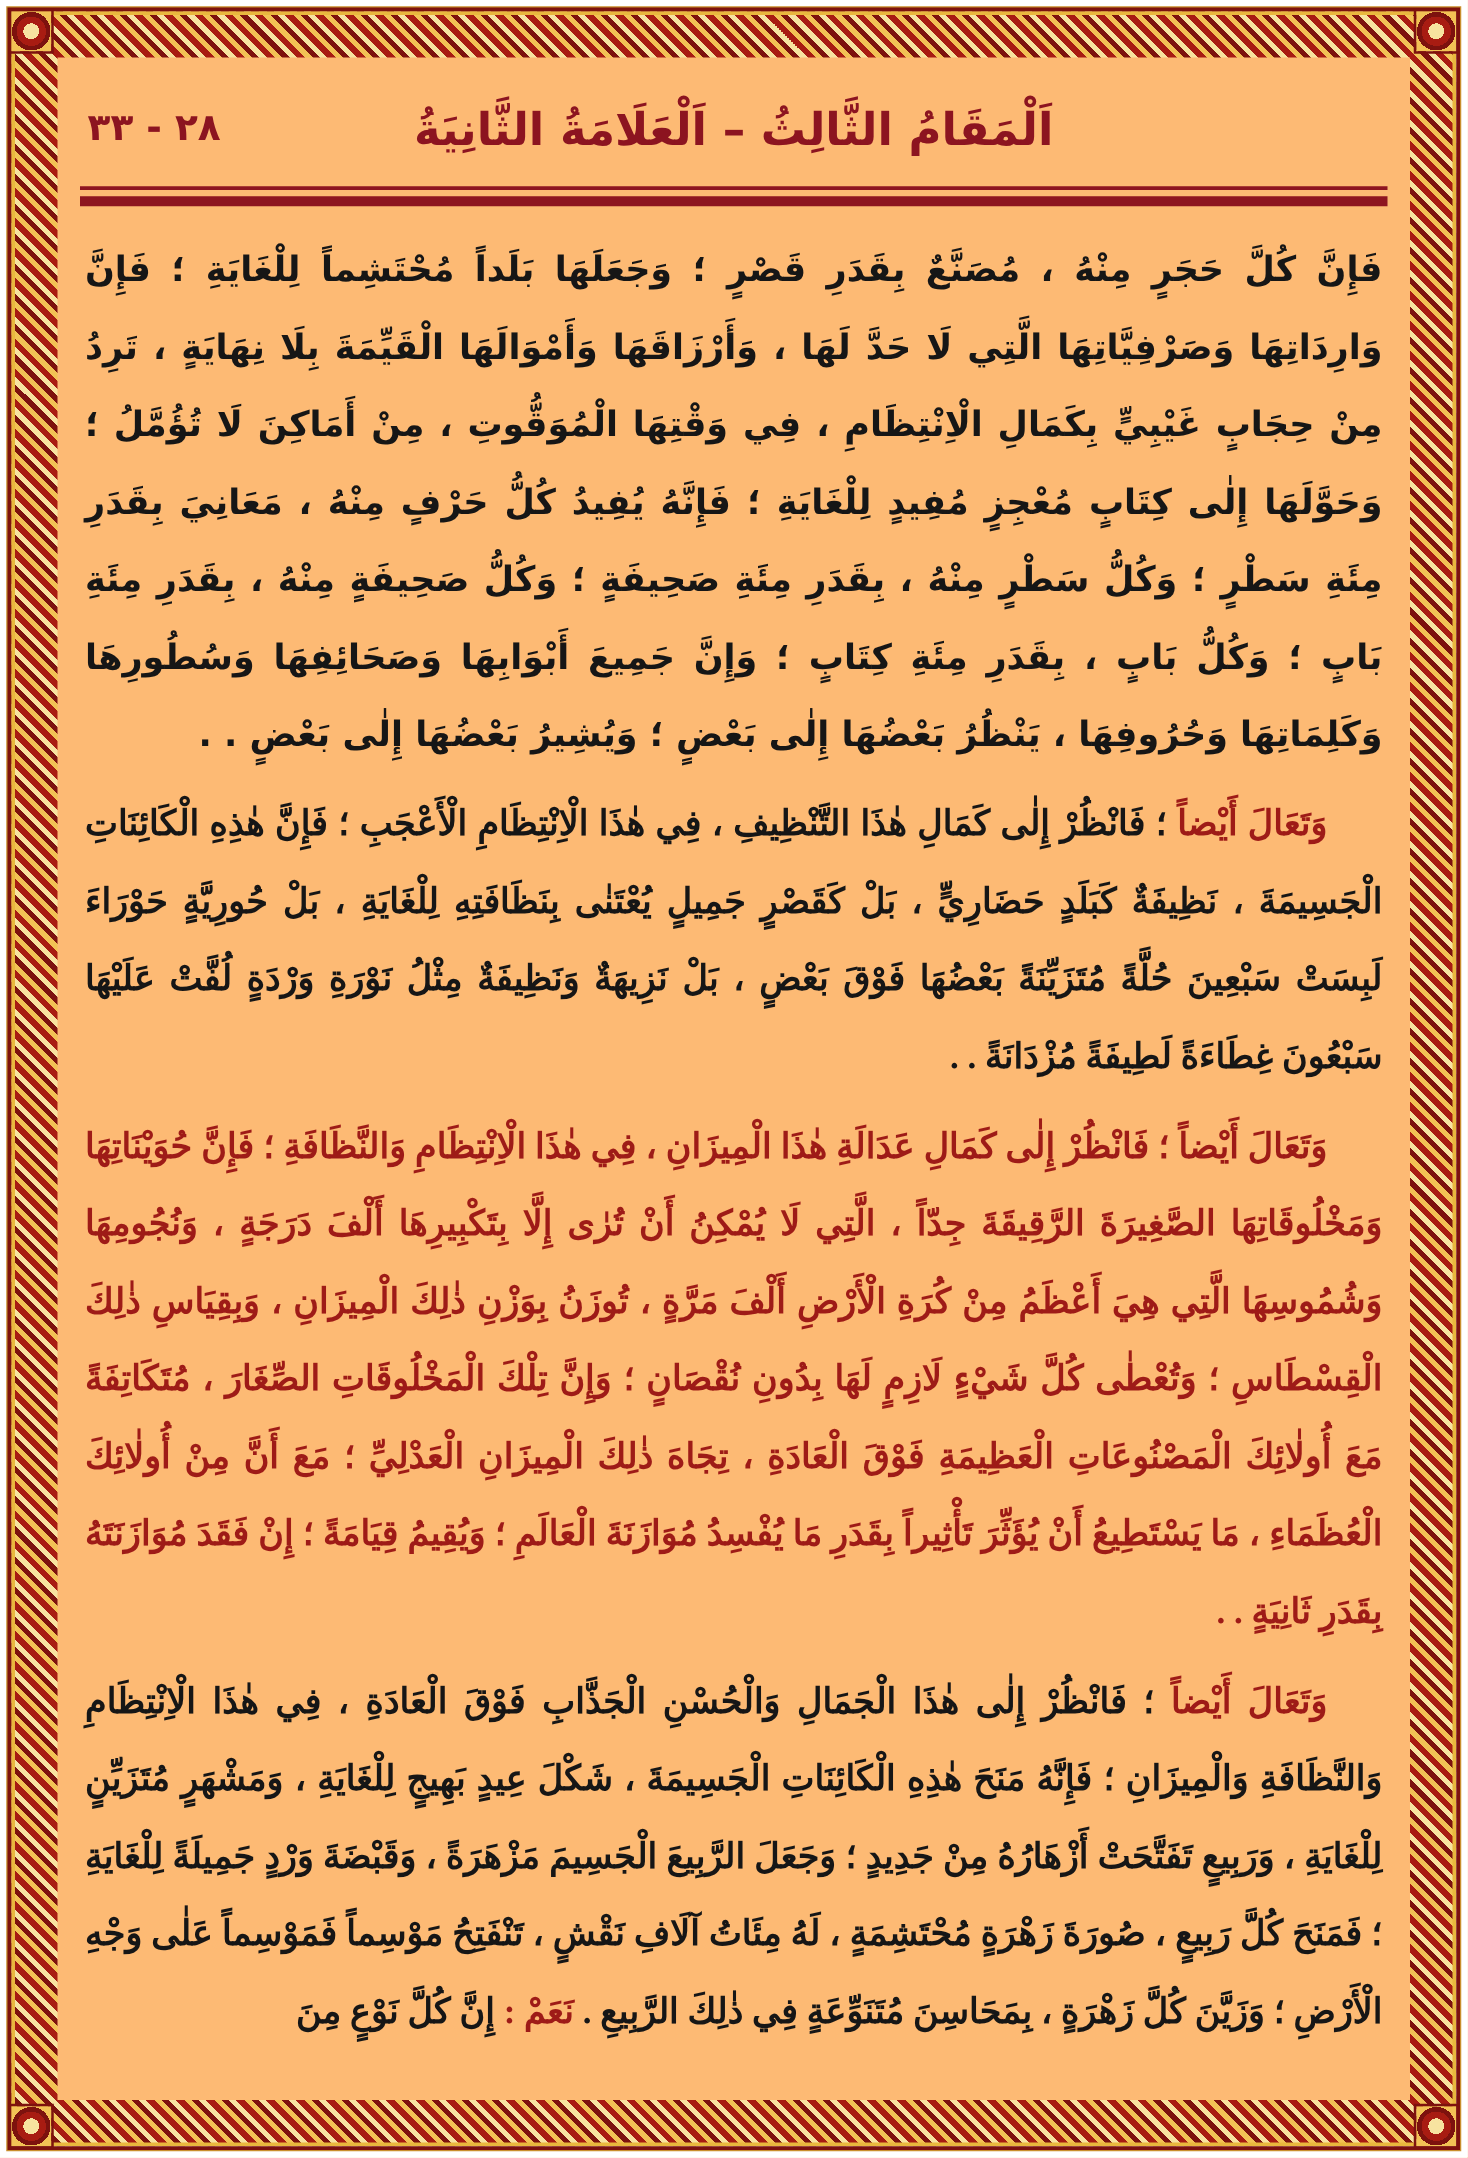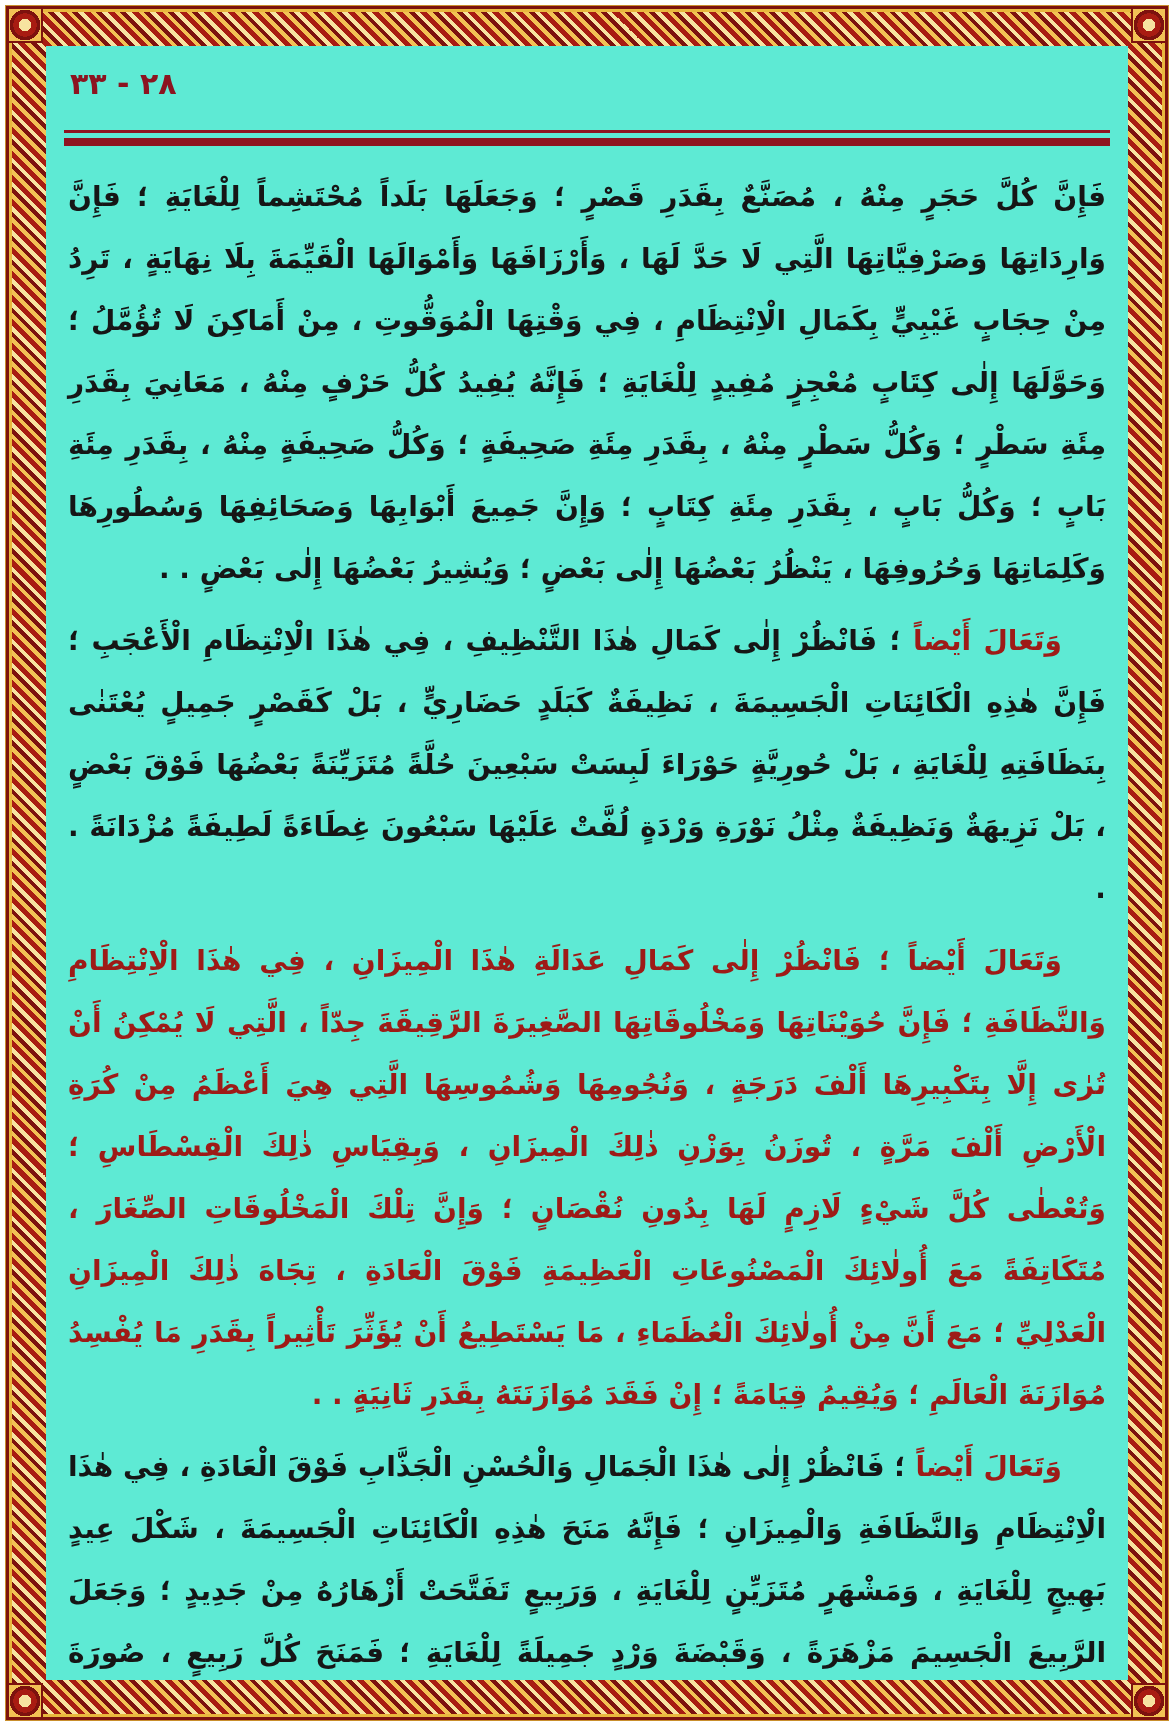--- a/index.html
+++ b/index.html
@@ -21,62 +21,63 @@
     box-shadow:inset 0 0 0 3px #e9b83e, 0 0 0 1px #c98f2d;
   }
   .corner{
     position:absolute;width:36px;height:36px;
     background:radial-gradient(circle,#f7e3a0 0 28%,#a81c12 28% 52%,#7d120e 52% 68%,#f2c255 68% 100%);
     border:2px solid #7d120e;box-sizing:border-box;
   }
   .corner.tl{top:-2px;left:-2px}.corner.tr{top:-2px;right:-2px}
   .corner.bl{bottom:-2px;left:-2px}.corner.br{bottom:-2px;right:-2px}
   .inner{
-    position:absolute;inset:46px;background:#5eead4;
-    padding:0 18px 0 18px;box-sizing:border-box;overflow:hidden;
+    position:absolute;inset:46px;background:#fdba74;
+    padding:19px 18px 0 18px;box-sizing:border-box;overflow:hidden;
   }
   .header{position:relative;text-align:center;margin-top:10px;height:66px;}
   .title{
     display:inline-block;font-size:36px;font-weight:bold;color:#8c1420;
     letter-spacing:0.5px;line-height:60px;
   }
   .page-num{
     position:absolute;left:6px;top:10px;font-size:30px;font-weight:bold;
     color:#8c1420;direction:rtl;
   }
   .header-rule{
     height:5px;border-top:3px solid #8e1520;border-bottom:8px solid #8e1520;
     margin:8px 0 20px 0;
   }
   .text{
     direction:rtl;text-align:justify;color:#161616;
     font-size:28px;font-weight:bold;line-height:62px;
     padding:0 4px;
   }
   .text p{margin:0 0 10px 0;}
-  .text p.indent{text-indent:44px;}
+  .text p.indent{text-indent:44px;font-family:Liberation Serif, serif;}
   .red{color:#9e1b17;}
   p.red-para{color:#9e1b17;}
 </style>
 </head>
 <body>
 
 <div class="page">
 
   <div class="chain-border">
     <div class="corner tl"></div>
     <div class="corner tr"></div>
     <div class="corner bl"></div>
     <div class="corner br"></div>
   </div>
 
   <div class="inner">
 
     <div class="header">
       <div class="page-num">٢٨ - ٣٣</div>
+      <div class="title">اَلْمَقَامُ الثَّالِثُ – اَلْعَلَامَةُ الثَّانِيَةُ</div>
     </div>
 
     <div class="header-rule"></div>
 
     <div class="text">
 
       <p><span>فَإِنَّ كُلَّ حَجَرٍ مِنْهُ ، مُصَنَّعٌ بِقَدَرِ قَصْرٍ ؛ وَجَعَلَهَا بَلَداً مُحْتَشِماً لِلْغَايَةِ ؛ فَإِنَّ وَارِدَاتِهَا وَصَرْفِيَّاتِهَا الَّتِي لَا حَدَّ لَهَا ، وَأَرْزَاقَهَا وَأَمْوَالَهَا الْقَيِّمَةَ بِلَا نِهَايَةٍ ، تَرِدُ مِنْ حِجَابٍ غَيْبِيٍّ بِكَمَالِ الْاِنْتِظَامِ ، فِي وَقْتِهَا الْمُوَقُّوتِ ، مِنْ أَمَاكِنَ لَا تُؤُمَّلُ ؛ وَحَوَّلَهَا إِلٰى كِتَابٍ مُعْجِزٍ مُفِيدٍ لِلْغَايَةِ ؛ فَإِنَّهُ يُفِيدُ كُلُّ حَرْفٍ مِنْهُ ، مَعَانِيَ بِقَدَرِ مِئَةِ سَطْرٍ ؛ وَكُلُّ سَطْرٍ مِنْهُ ، بِقَدَرِ مِئَةِ صَحِيفَةٍ ؛ وَكُلُّ صَحِيفَةٍ مِنْهُ ، بِقَدَرِ مِئَةِ بَابٍ ؛ وَكُلُّ بَابٍ ، بِقَدَرِ مِئَةِ كِتَابٍ ؛ وَإِنَّ جَمِيعَ أَبْوَابِهَا وَصَحَائِفِهَا وَسُطُورِهَا وَكَلِمَاتِهَا وَحُرُوفِهَا ، يَنْظُرُ بَعْضُهَا إِلٰى بَعْضٍ ؛ وَيُشِيرُ بَعْضُهَا إِلٰى بَعْضٍ . .</span></p>
 
       <p class="indent"><span class="red">وَتَعَالَ أَيْضاً</span><span> ؛ فَانْظُرْ إِلٰى كَمَالِ هٰذَا التَّنْظِيفِ ، فِي هٰذَا الْاِنْتِظَامِ الْأَعْجَبِ ؛ فَإِنَّ هٰذِهِ الْكَائِنَاتِ الْجَسِيمَةَ ، نَظِيفَةٌ كَبَلَدٍ حَضَارِيٍّ ، بَلْ كَقَصْرٍ جَمِيلٍ يُعْتَنٰى بِنَظَافَتِهِ لِلْغَايَةِ ، بَلْ حُورِيَّةٍ حَوْرَاءَ لَبِسَتْ سَبْعِينَ حُلَّةً مُتَزَيِّنَةً بَعْضُهَا فَوْقَ بَعْضٍ ، بَلْ نَزِيهَةٌ وَنَظِيفَةٌ مِثْلُ نَوْرَةِ وَرْدَةٍ لُفَّتْ عَلَيْهَا سَبْعُونَ غِطَاءَةً لَطِيفَةً مُزْدَانَةً . .</span></p>
 

